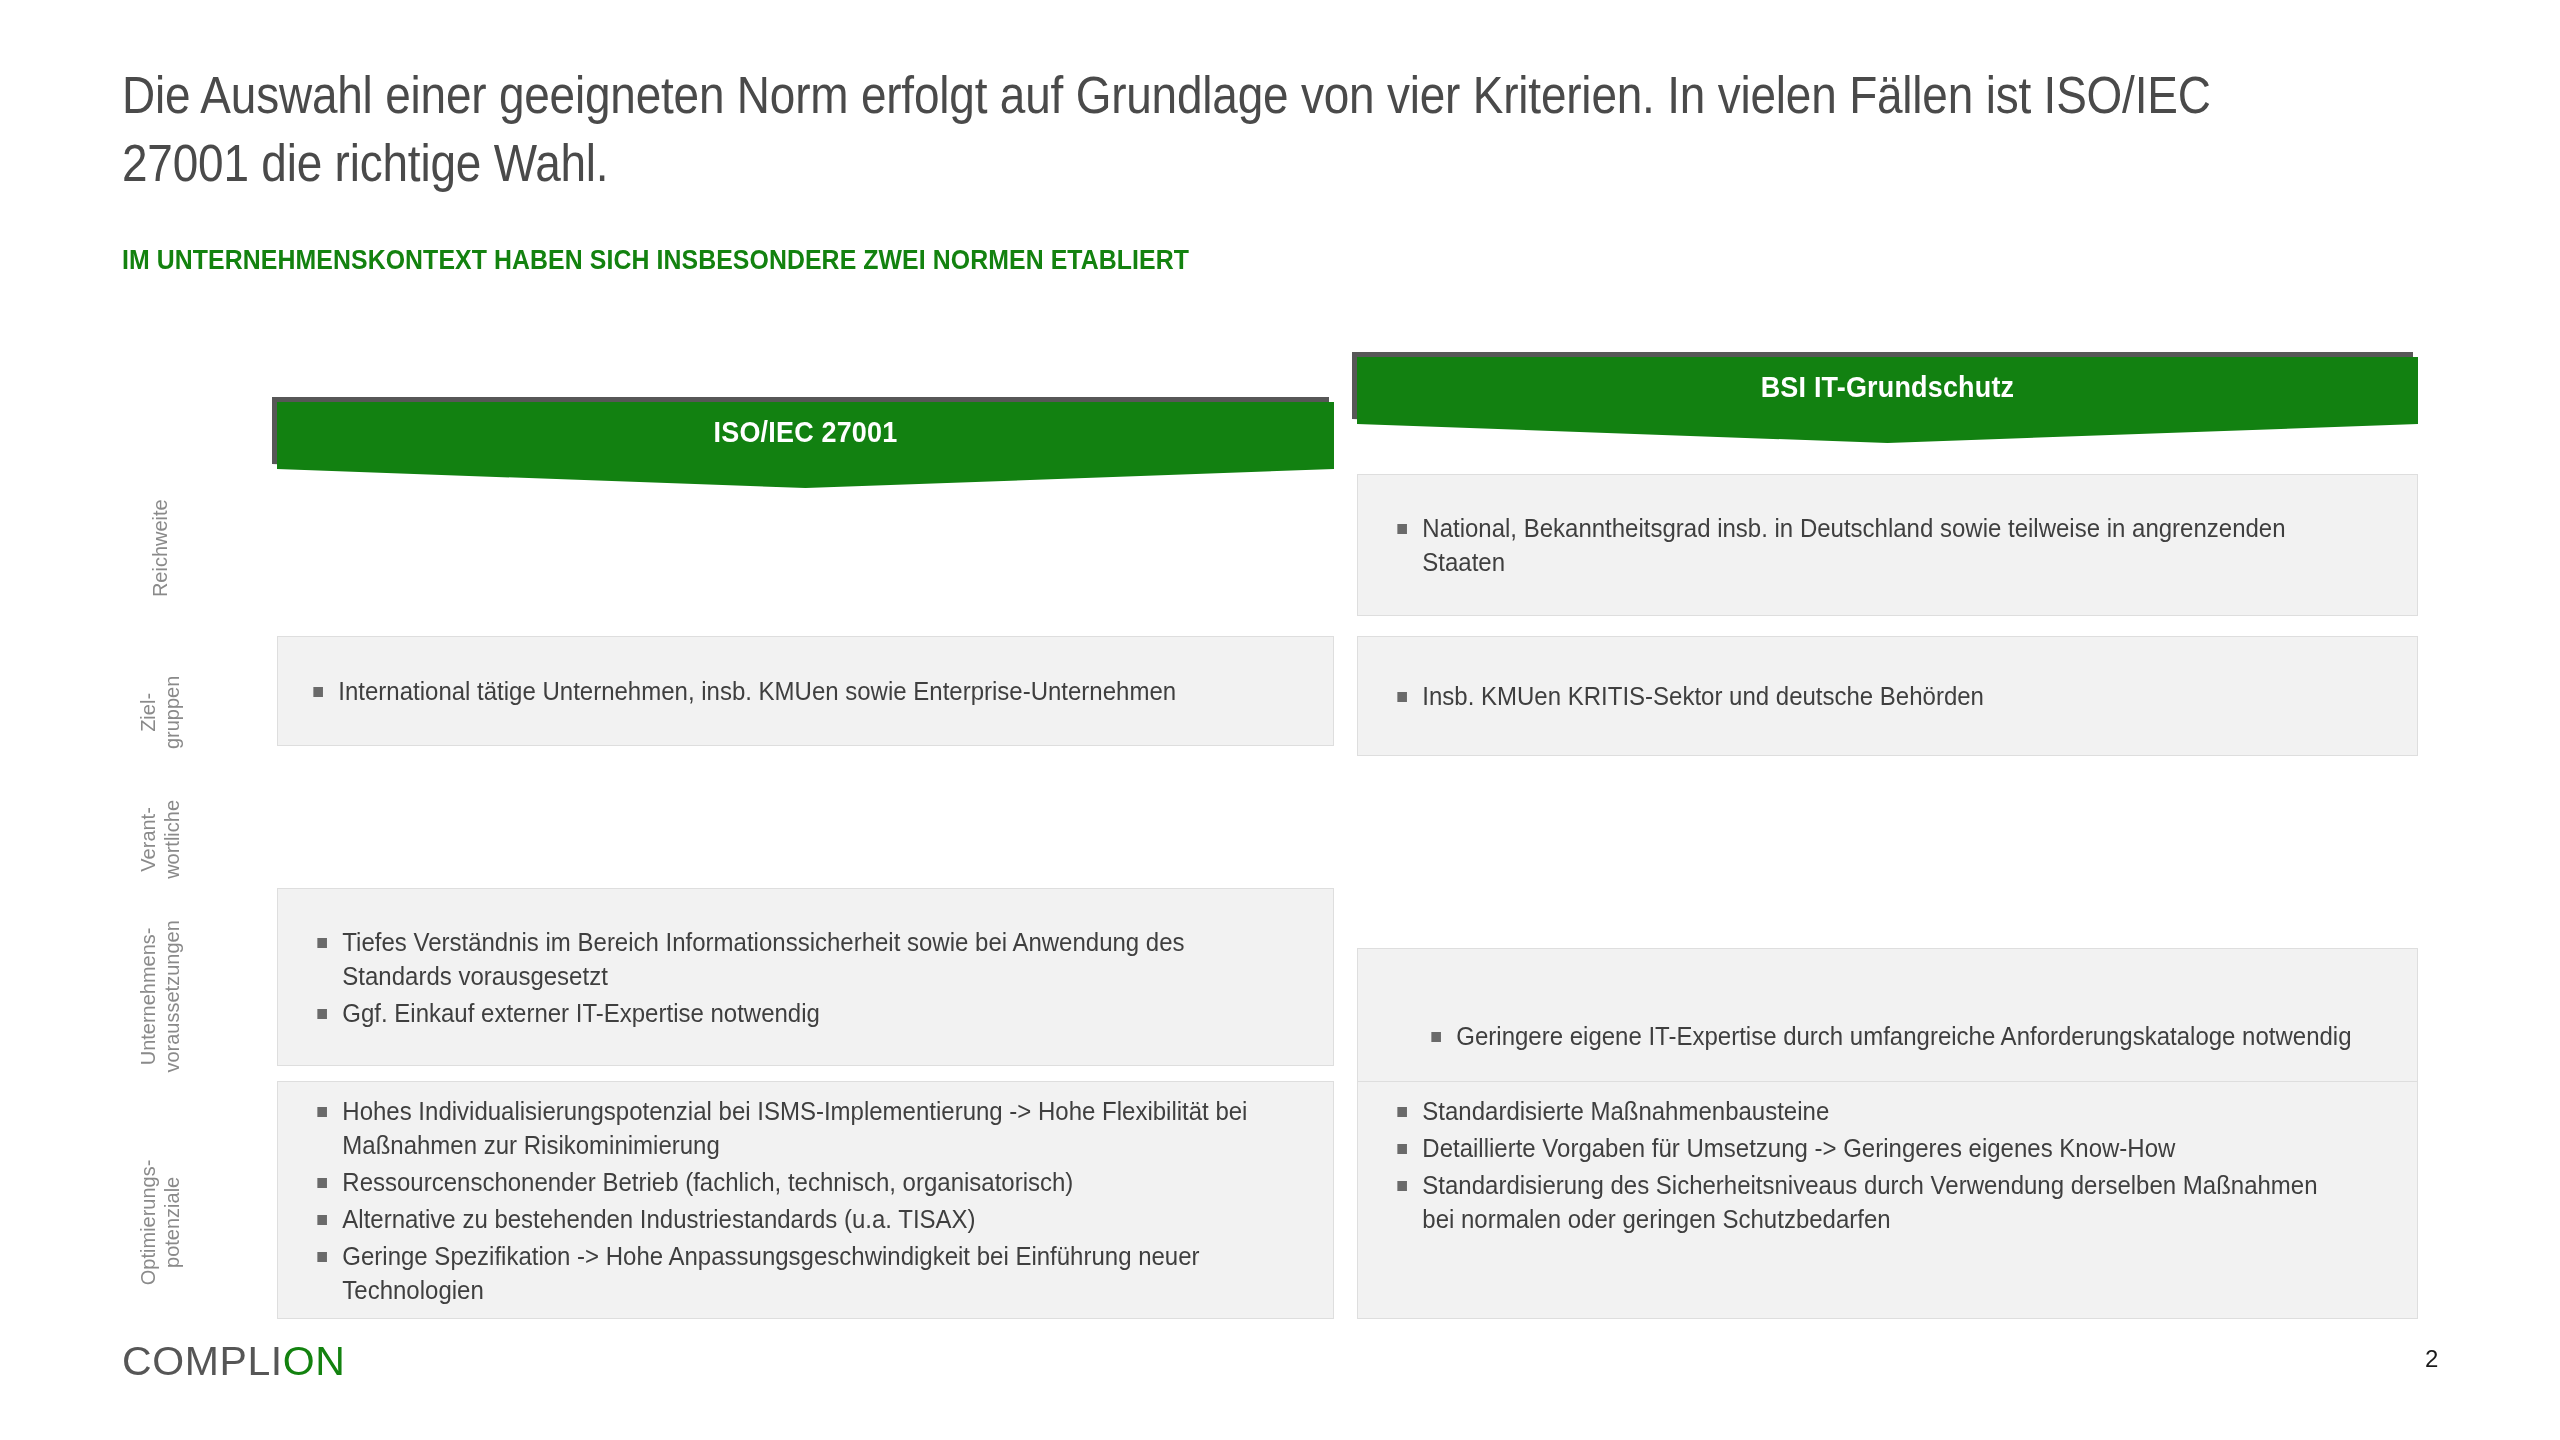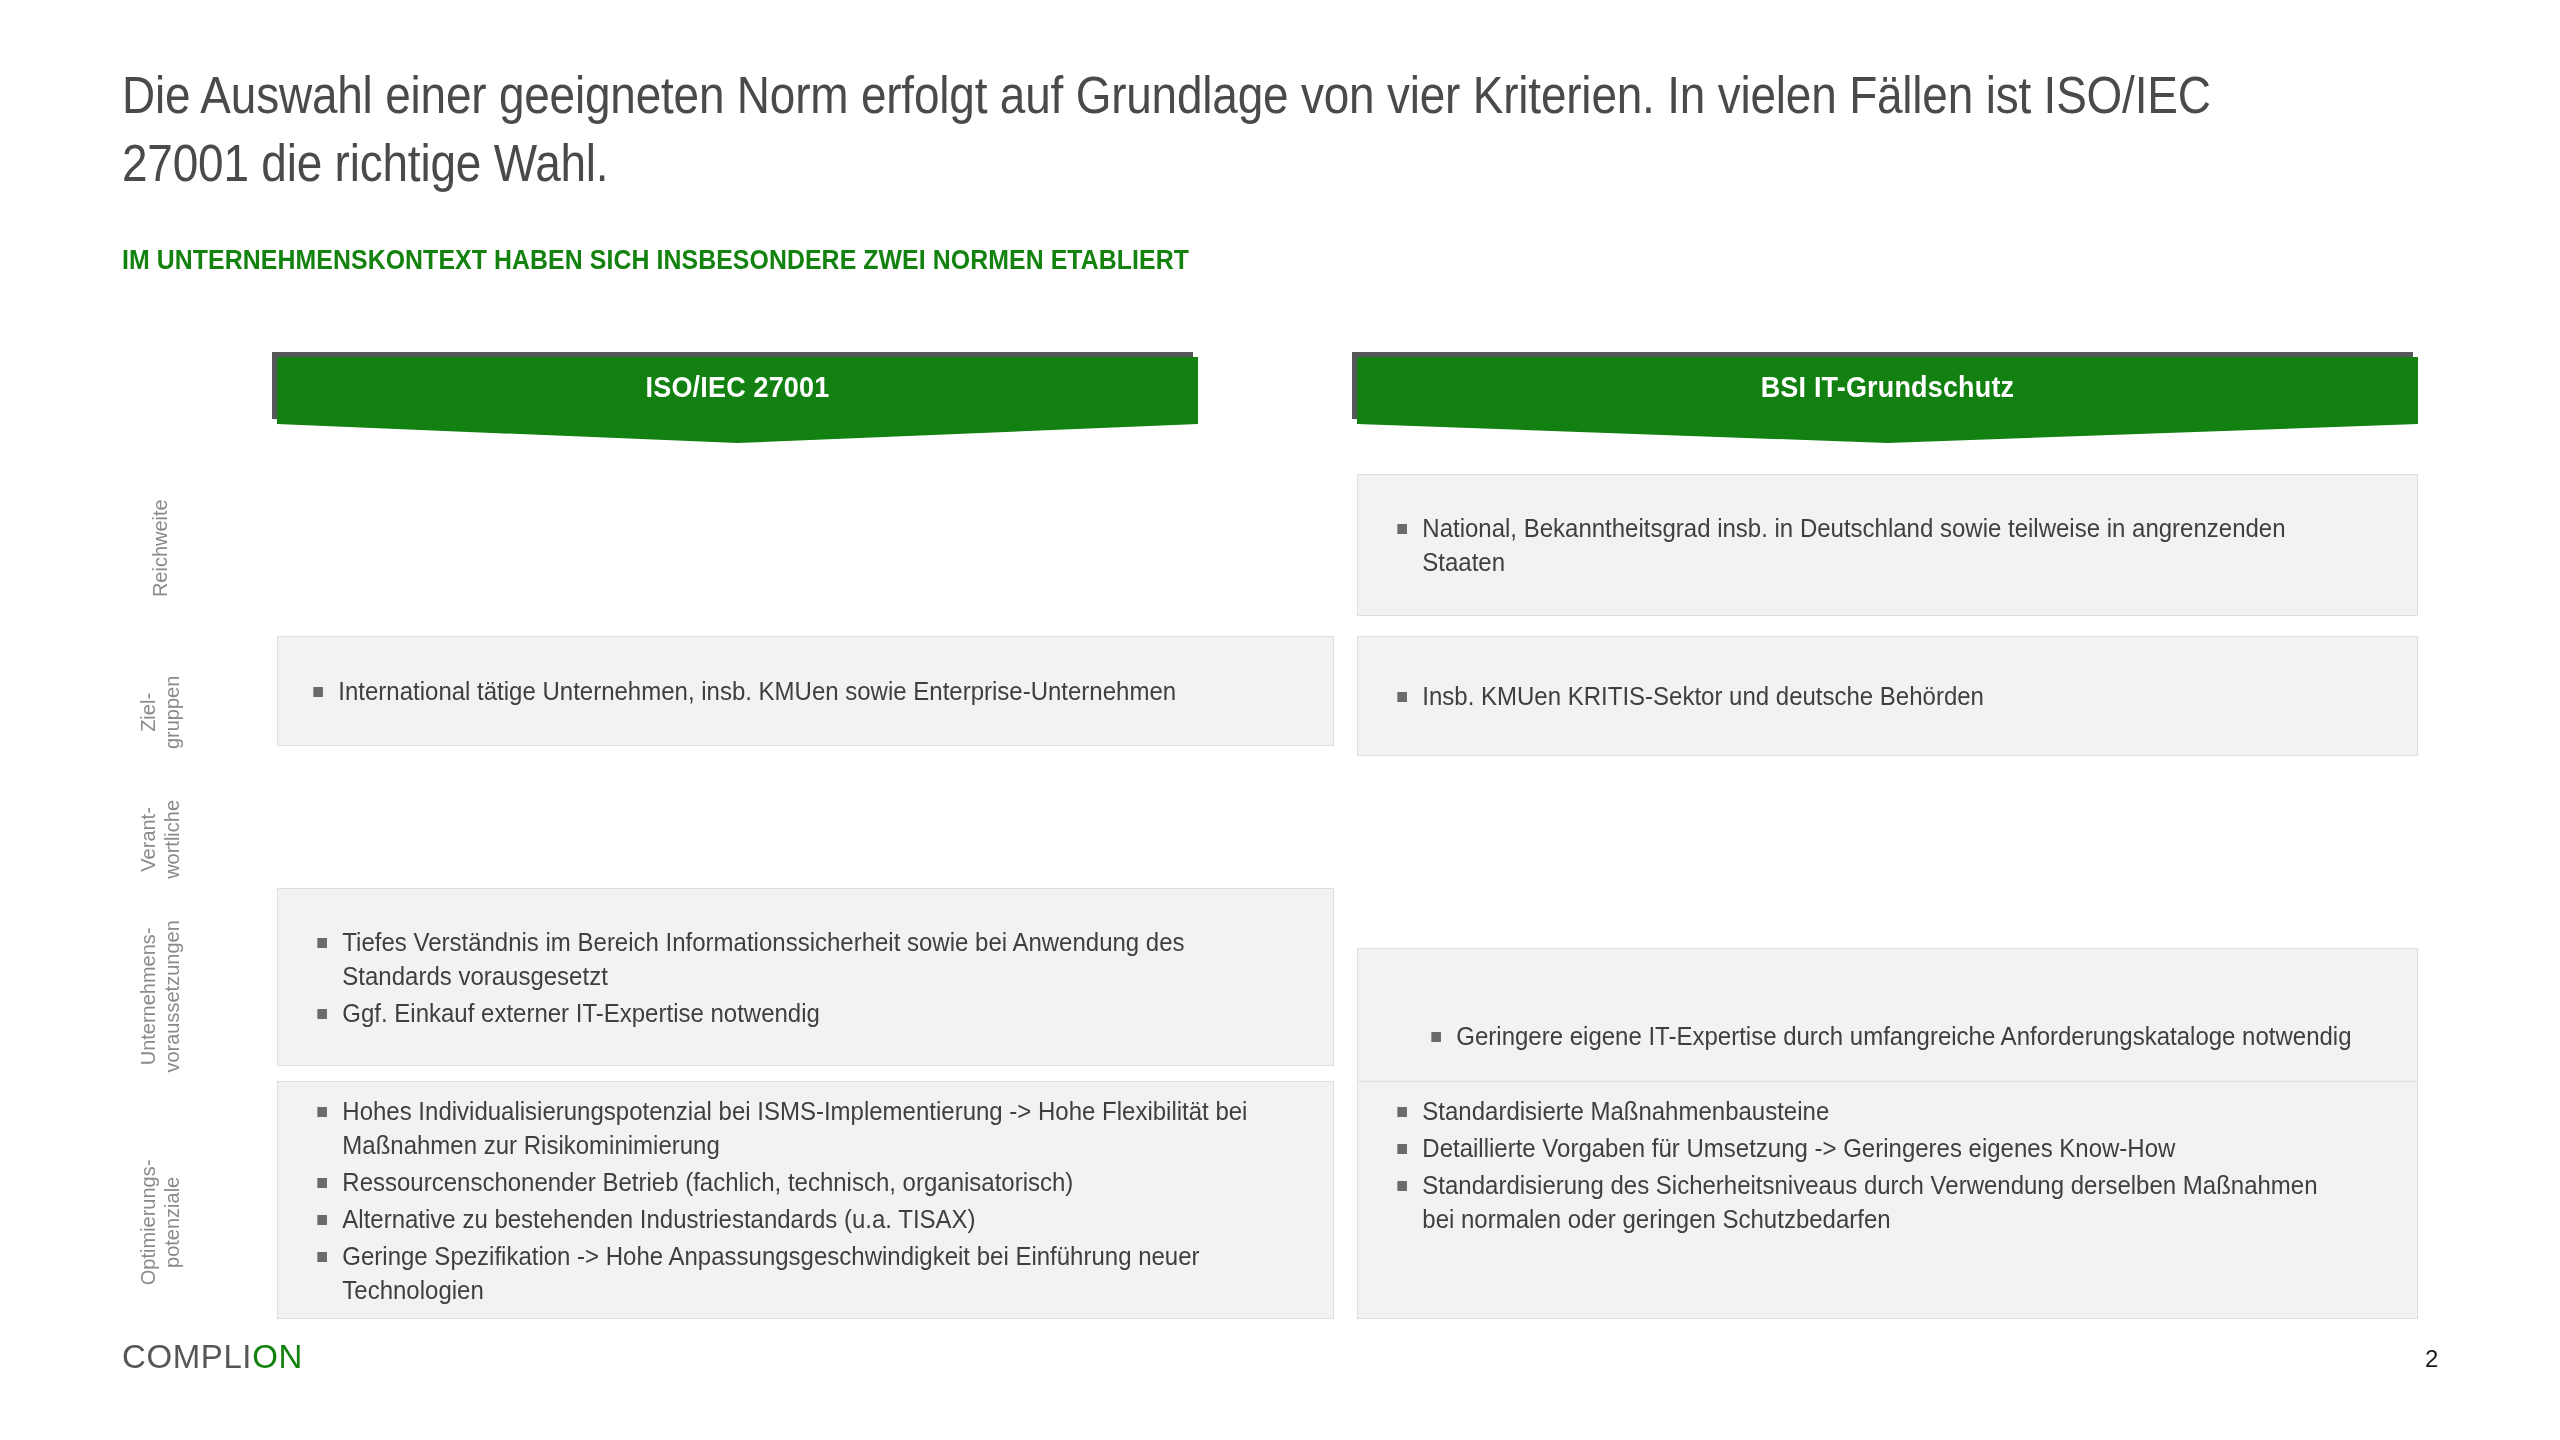--- a/index.html
+++ b/index.html
@@ -49,21 +49,21 @@
     text-transform: uppercase;
     transform: scaleX(0.92);
     transform-origin: left top;
   }
 
   .col-head {
     position: absolute;
     top: 357px;
     height: 86px;
   }
-  .col-head.left  { left: 277px;  width: 921px; }
+  .col-head.left  { left: 277px;  width: 1057px; margin-top: 45px; }
   .col-head.right { left: 1357px; width: 1061px; }
 
   .banner-shadow,
   .banner {
     position: absolute;
     left: 0;
     top: 0;
     width: 100%;
     height: 100%;
     -webkit-clip-path: polygon(0 0, 100% 0, 100% 78%, 50% 100%, 0 78%);
@@ -143,21 +143,21 @@
     width: 10px;
     height: 10px;
     background: #6a6a6a;
   }
 
   
   .logo {
     position: absolute;
     left: 122px;
     top: 1338px;
-    font-size: 33px;
+    font-size: 41px;
     letter-spacing: 0.6px;
     color: #565656;
     font-weight: 400;
   }
   .logo .on { color: #13820f; }
 
   .page-no {
     position: absolute;
     left: 2425px;
     top: 1345px;

